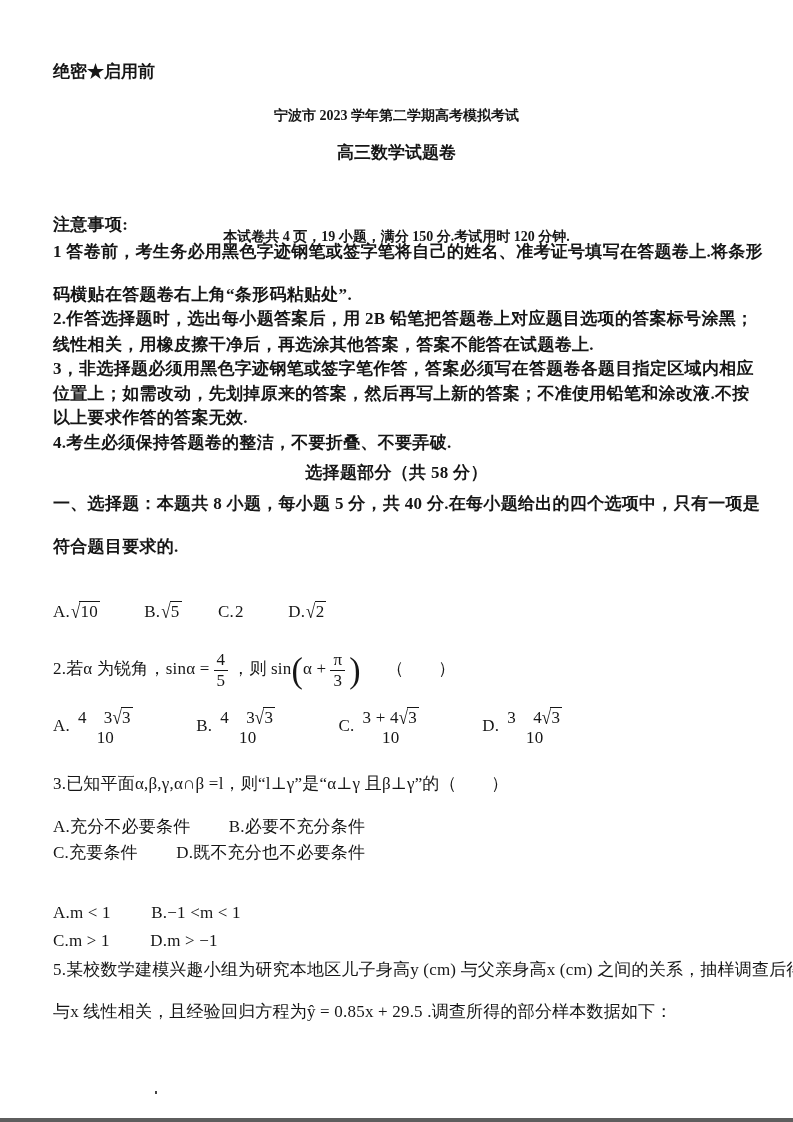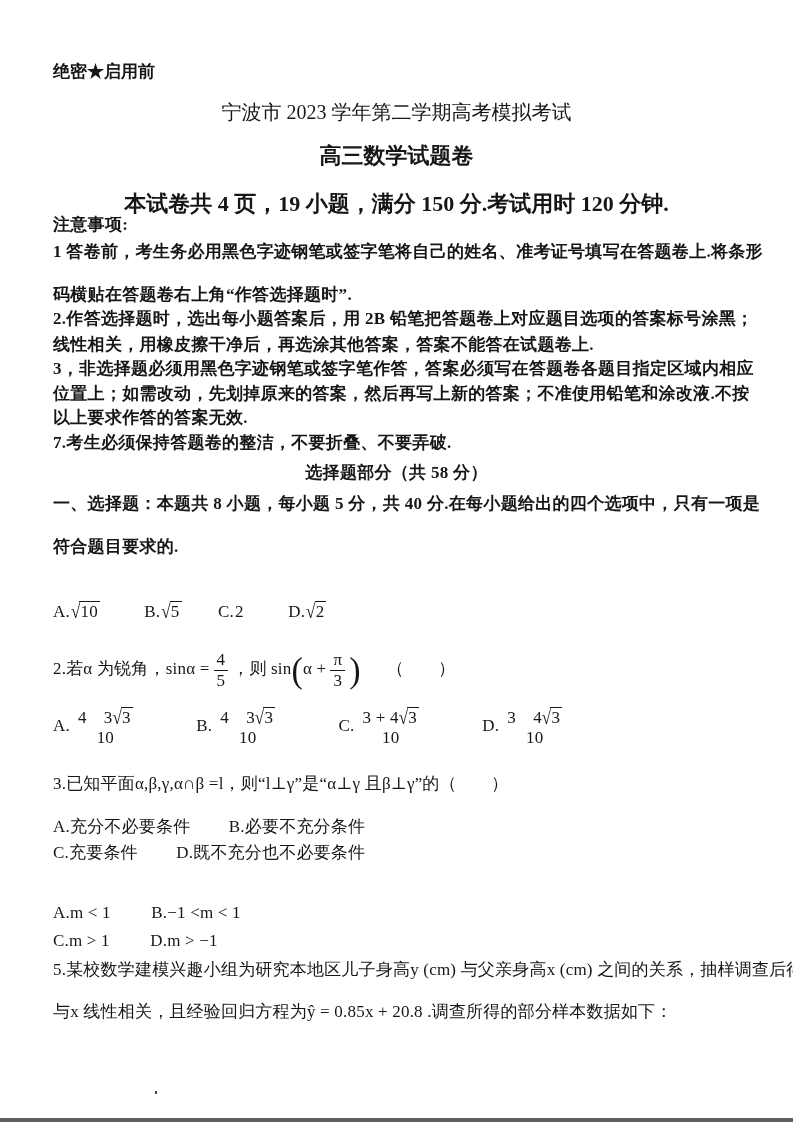--- a/index.html
+++ b/index.html
@@ -7,23 +7,23 @@
     position:relative;
     width:793px;height:1122px;
     background:#ffffff;
     font-family:"Liberation Serif","DejaVu Serif",serif;
     color:#161616;
     overflow:hidden;
   }
   .abs{position:absolute;left:53px;font-size:17px;white-space:nowrap;}
   .centered{left:0;right:0;text-align:center;white-space:nowrap;}
   .bold{font-weight:bold;}
-  .title-line{font-size:20px;font-weight:normal;}
-  .subtitle-line{font-size:22px;font-weight:bold;}
-  .info-line{font-size:22px;font-weight:bold;}
+  .title-line{font-size:14px;font-weight:bold;margin-top:8px;}
+  .subtitle-line{font-size:17px;font-weight:bold;}
+  .info-line{font-size:14px;font-weight:bold;margin-top:39px;}
   .notice{font-weight:600;letter-spacing:0.3px;}
   .q{letter-spacing:0.2px;}
   .opt{display:inline-block;}
   .opt-label{margin-right:1px;}
   
   .sq{display:inline-block;transform:scaleY(1.15);margin-right:-1px;}
   .rad{border-top:1.2px solid #161616;padding:0 2px 0 1px;}
   
   .frac{display:inline-block;vertical-align:middle;text-align:center;line-height:1.15;margin:0 4px;}
   .frac .fnum{display:block;padding:0 3px;}
@@ -40,27 +40,27 @@
 <div class="page">
 
   <div class="abs bold" style="top:60px;">绝密★启用前</div>
 
   <div class="abs centered title-line" style="top:99px;">宁波市 2023 学年第二学期高考模拟考试</div>
   <div class="abs centered subtitle-line" style="top:141px;">高三数学试题卷</div>
   <div class="abs centered info-line" style="top:189px;">本试卷共 4 页，19 小题，满分 150 分.考试用时 120 分钟.</div>
 
   <div class="abs notice" style="top:213px;">注意事项:</div>
   <div class="abs notice" style="top:240px;">1 答卷前，考生务必用黑色字迹钢笔或签字笔将自己的姓名、准考证号填写在答题卷上.将条形</div>
-  <div class="abs notice" style="top:283px;">码横贴在答题卷右上角“作答选择题时”.</div>
+  <div class="abs notice" style="top:283px;">码横贴在答题卷右上角“条形码粘贴处”.</div>
   <div class="abs notice" style="top:307px;">2.作答选择题时，选出每小题答案后，用 2B 铅笔把答题卷上对应题目选项的答案标号涂黑；</div>
   <div class="abs notice" style="top:333px;">线性相关，用橡皮擦干净后，再选涂其他答案，答案不能答在试题卷上.</div>
   <div class="abs notice" style="top:357px;text-align:center;">3，非选择题必须用黑色字迹钢笔或签字笔作答，答案必须写在答题卷各题目指定区域内相应</div>
   <div class="abs notice" style="top:382px;">位置上；如需改动，先划掉原来的答案，然后再写上新的答案；不准使用铅笔和涂改液.不按</div>
   <div class="abs notice" style="top:406px;">以上要求作答的答案无效.</div>
-  <div class="abs notice" style="top:431px;">7.考生必须保持答题卷的整洁，不要折叠、不要弄破.</div>
+  <div class="abs notice" style="top:431px;">4.考生必须保持答题卷的整洁，不要折叠、不要弄破.</div>
 
   <div class="abs centered notice" style="top:461px;">选择题部分（共 58 分）</div>
   <div class="abs notice" style="top:492px;">一、选择题：本题共 8 小题，每小题 5 分，共 40 分.在每小题给出的四个选项中，只有一项是</div>
   <div class="abs notice" style="top:535px;">符合题目要求的.</div>
 
   <div class="abs q" style="top:602px;">
     <span class="opt" style="margin-right:40px;"><span class="opt-label">A.</span><span class="sq">√</span><span class="rad">10</span></span>
     <span class="opt" style="margin-right:32px;"><span class="opt-label">B.</span><span class="sq">√</span><span class="rad">5</span></span>
     <span class="opt" style="margin-right:40px;"><span class="opt-label">C.</span><span>2</span></span>
     <span class="opt"><span class="opt-label">D.</span><span class="sq">√</span><span class="rad">2</span></span>
@@ -89,17 +89,17 @@
   <div class="abs q" style="top:903px;">
     <span class="opt" style="margin-right:36px;"><span>A.</span><span>m &lt; 1</span></span>
     <span class="opt"><span>B.</span><span>−1 &lt;m &lt; 1</span></span>
   </div>
   <div class="abs q" style="top:931px;">
     <span class="opt" style="margin-right:36px;"><span>C.</span><span>m &gt; 1</span></span>
     <span class="opt"><span>D.</span><span>m &gt; −1</span></span>
   </div>
 
   <div class="abs q" style="top:958px;">5.某校数学建模兴趣小组为研究本地区儿子身高y (cm) 与父亲身高x (cm) 之间的关系，抽样调查后得出y</div>
-  <div class="abs q" style="top:1000px;">与x 线性相关，且经验回归方程为ŷ = 0.85x + 20.8 .调查所得的部分样本数据如下：</div>
+  <div class="abs q" style="top:1000px;">与x 线性相关，且经验回归方程为ŷ = 0.85x + 29.5 .调查所得的部分样本数据如下：</div>
 
   <div class="stray-dot"></div>
   <div class="bottom-bar"></div>
 </div>
 
 </body></html>

